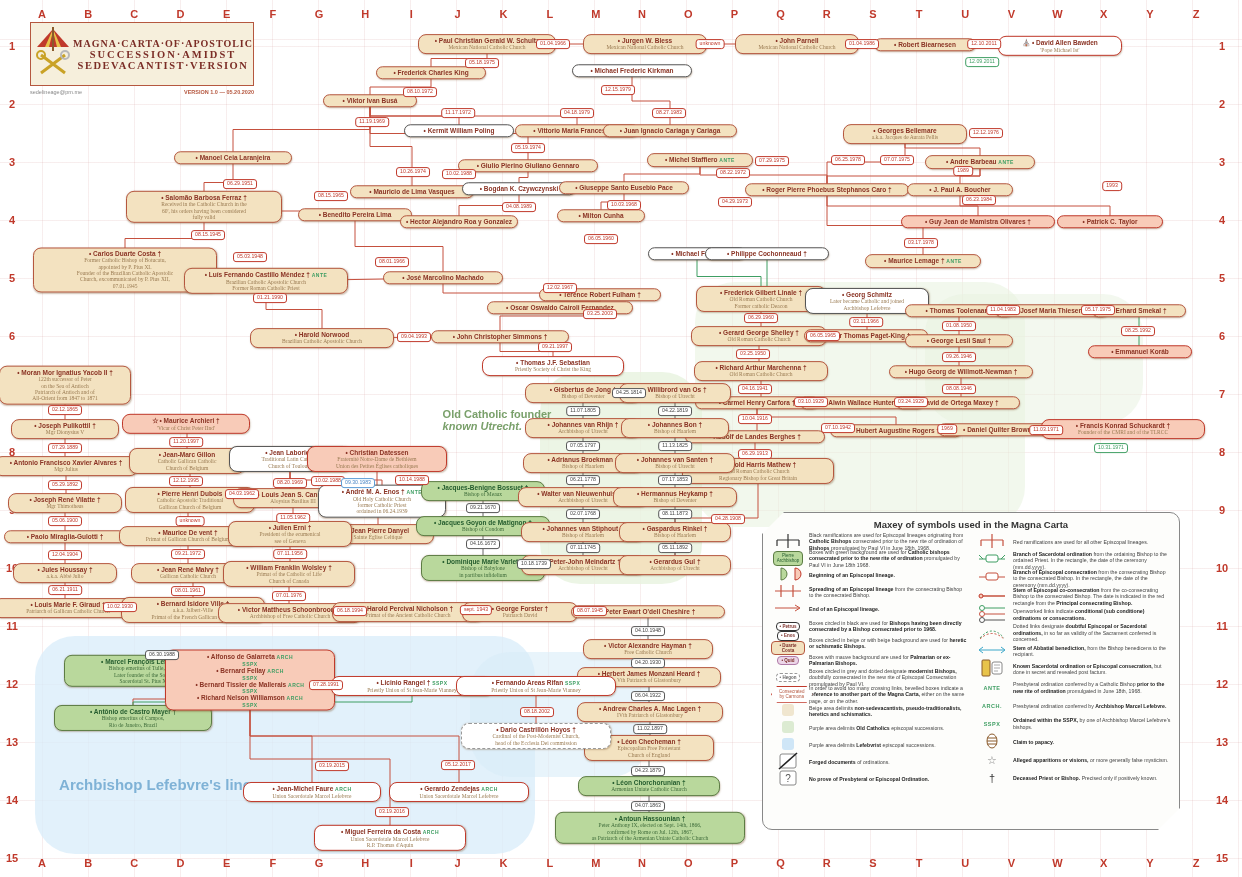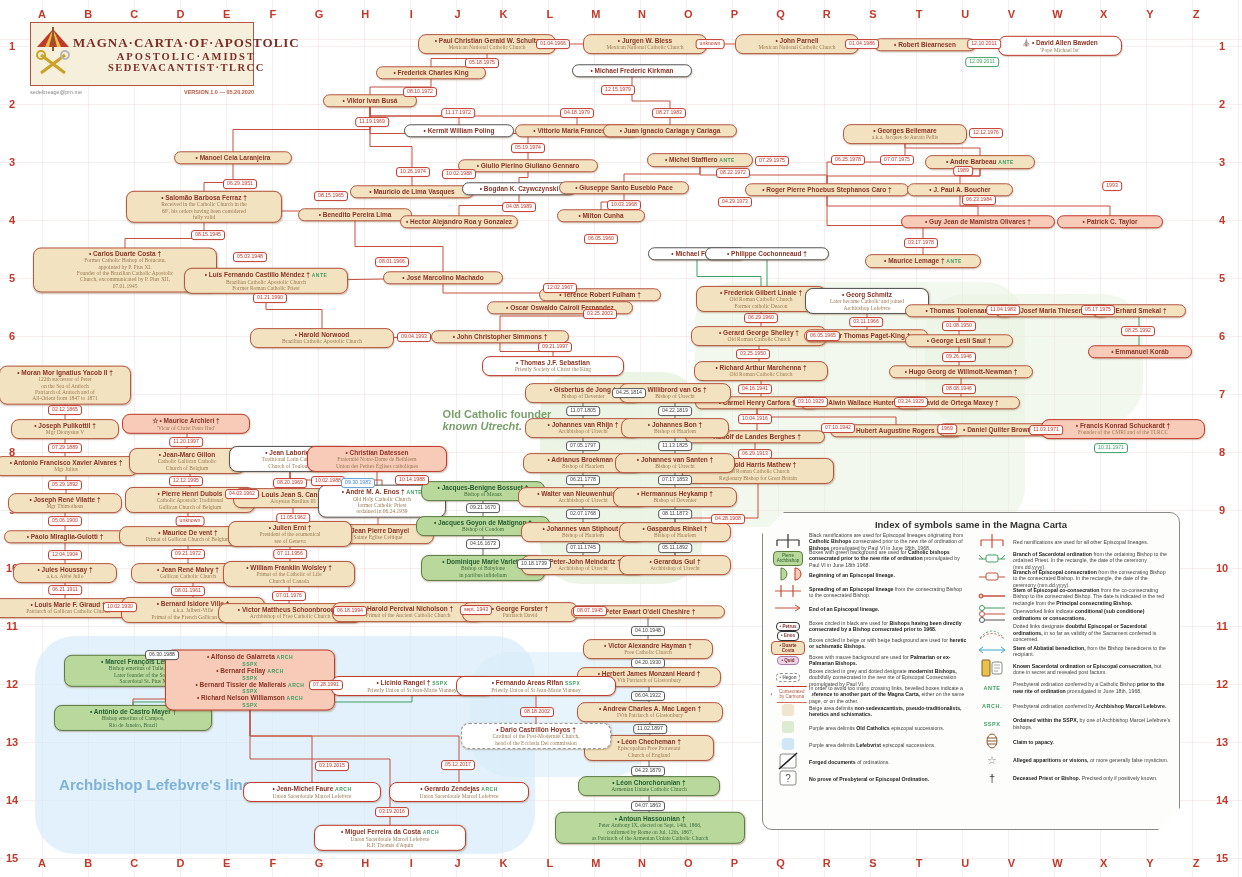--- a/index.html
+++ b/index.html
@@ -25,21 +25,21 @@
   .s-green .lbl{color:#245c2e;} .s-green .sub{color:#3e6b3a;}
   .s-dashed{background:#fff;border:1px dashed #999;}
   .chip{position:absolute;transform:translate(-50%,-50%);z-index:4;background:#fff;font-size:5.2px;padding:0px 3px;border-radius:3px;white-space:nowrap;line-height:1.5;}
   .c-r{border:1px solid #c0392b;color:#c0392b;}
   .c-k{border:1px solid #555;color:#444;}
   .c-g{border:1px solid #3f9e63;color:#3f9e63;}
   .c-b{border:1px solid #5b9bd5;color:#4a86c5;}
   .nodeicon{font-size:7px;margin-right:1px;}
   #titleblock{position:absolute;left:30px;top:22px;width:224px;height:64px;background:#f6efdc;border:1.5px solid #b5573f;z-index:5;display:flex;align-items:center;padding:2px;box-sizing:border-box;}
   #titletext{flex:1;text-align:center;color:#7b2d26;font-family:"Liberation Serif",serif;font-weight:bold;}
-  #titletext .t1{font-size:13px;letter-spacing:1px;}
+  #titletext .t1{font-size:10px;letter-spacing:1px;}
   #titletext .t2{font-size:10.5px;letter-spacing:2px;}
   #titletext .t3{font-size:10.5px;letter-spacing:1.5px;}
   #undertitle{position:absolute;left:30px;top:89px;width:224px;display:flex;justify-content:space-between;z-index:5;font-size:5.5px;}
   #contact{color:#888;} #version{color:#b5573f;font-weight:bold;}
   #legend{position:absolute;left:762px;top:512px;width:418px;height:318px;background:#fdfdfb;border:1.5px solid #888;border-radius:10px;z-index:5;clip-path:polygon(22px 0,100% 0,100% calc(100% - 22px),calc(100% - 22px) 100%,0 100%,0 22px);box-sizing:border-box;padding:6px 8px 4px 8px;}
   #legendtitle{text-align:center;font-weight:bold;font-size:9.5px;color:#333;margin-bottom:3px;}
   #legendcols{display:flex;gap:8px;}
   .lcol{flex:1;display:flex;flex-direction:column;}
   .lrow{display:flex;align-items:center;gap:4px;flex:1;min-height:0;}
   .licon{width:34px;flex:0 0 34px;text-align:center;font-size:8px;line-height:1;}
@@ -64,22 +64,22 @@
         <path d="M20 4 L4 22 L36 22 Z" fill="#c0392b"></path>
         <path d="M20 4 L12 22 L16 22 L20 6 L24 22 L28 22 Z" fill="#e8c34a"></path>
         <rect x="19" y="2" width="2" height="24" fill="#8a5a2b"></rect>
         <path d="M8 30 L32 48 M32 30 L8 48" stroke="#c9a227" stroke-width="3"></path>
         <circle cx="8" cy="30" r="4" fill="none" stroke="#c9a227" stroke-width="2"></circle>
         <circle cx="32" cy="30" r="4" fill="none" stroke="#b8b8b8" stroke-width="2"></circle>
       </svg>
     </span>
     <div id="titletext">
       <div class="t1">MAGNA·CARTA·OF·APOSTOLIC</div>
-      <div class="t2">APOSTOLIC·AMIDST</div>
-      <div class="t3">SEDEVACANTIST·TLRCC</div>
+      <div class="t2">SUCCESSION·AMIDST</div>
+      <div class="t3">SEDEVACANTIST·VERSION</div>
     </div>
   </div>
   <div id="undertitle">
     <span id="contact">sedelineage@pm.me</span>
     <span id="version">VERSION 1.0 — 05.20.2020</span>
   </div>
 
   <div class="arealabel" style="left:168px;top:784px;font-size:15px;color:#7fb2d6;">Archbishop Lefebvre's lineage</div>
   <div class="arealabel" style="left:497px;top:420px;color:#7aa06b;font-size:11px;font-family:'Liberation Sans',sans-serif;">
     <div>Old Catholic founder</div>
@@ -192,21 +192,21 @@
       <path d="M250 680 L412 686" fill="none" stroke="#c5503e" stroke-width="1"></path>
       <path d="M412 686 L536 686" fill="none" stroke="#c5503e" stroke-width="1"></path>
       <path d="M536 736 L536 686" fill="none" stroke="#c5503e" stroke-width="1"></path>
       <path d="M250 680 L250 736 L312 736 L312 792" fill="none" stroke="#c5503e" stroke-width="1"></path>
       <path d="M250 680 L250 736 L459 736 L459 792" fill="none" stroke="#c5503e" stroke-width="1"></path>
       <path d="M250 680 L250 759 L390 759 L390 838" fill="none" stroke="#c5503e" stroke-width="1"></path>
       <path d="M133 718 L133 702 L412 702 L412 686" fill="none" stroke="#3f9e63" stroke-width="1"></path>
     </svg>
 
   <div id="legend">
-    <div id="legendtitle">Index of symbols same in the Magna Carta</div>
+    <div id="legendtitle">Maxey of symbols used in the Magna Carta</div>
     <div id="legendcols">
       <div class="lcol" id="legend-left">
           <div class="lrow">
             <div class="licon"><svg width="30" height="18">
                 <path d="M15 2 V16 M4 8 H26 M4 8 V14 M26 8 V14" stroke="#333" stroke-width="1.2" fill="none"></path>
               </svg></div>
             <div class="ltext">Black ramifications are used for Episcopal lineages originating from <b>Catholic Bishops</b> consecrated prior to the new rite of ordination of <b>Bishops</b> promulgated by Paul VI in June 18th, 1968.</div>
           </div>
           <div class="lrow">
             <div class="licon"><span class="minichip" style="background:#b9d89c;border:1px solid #5c7c44;color:#245c2e;">Pierre<br>Archbishop</span></div>

